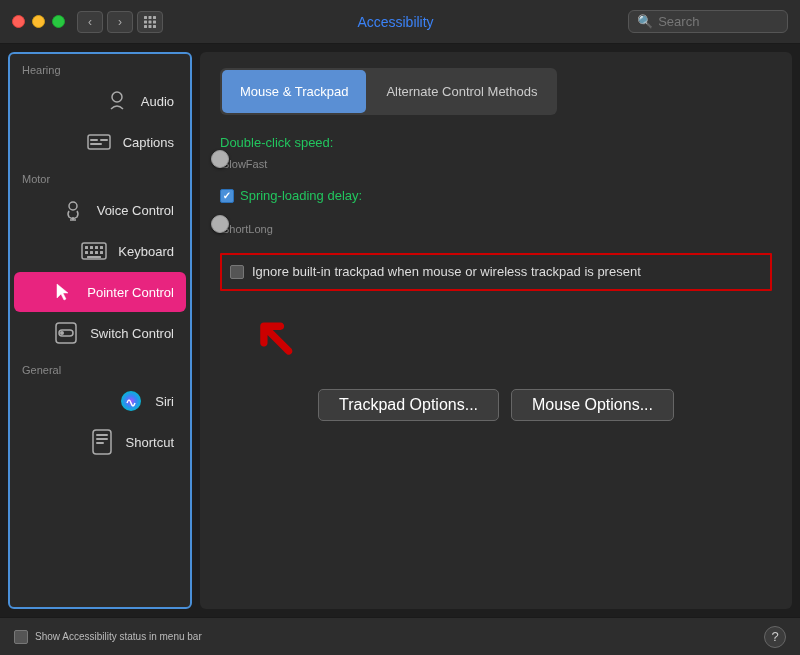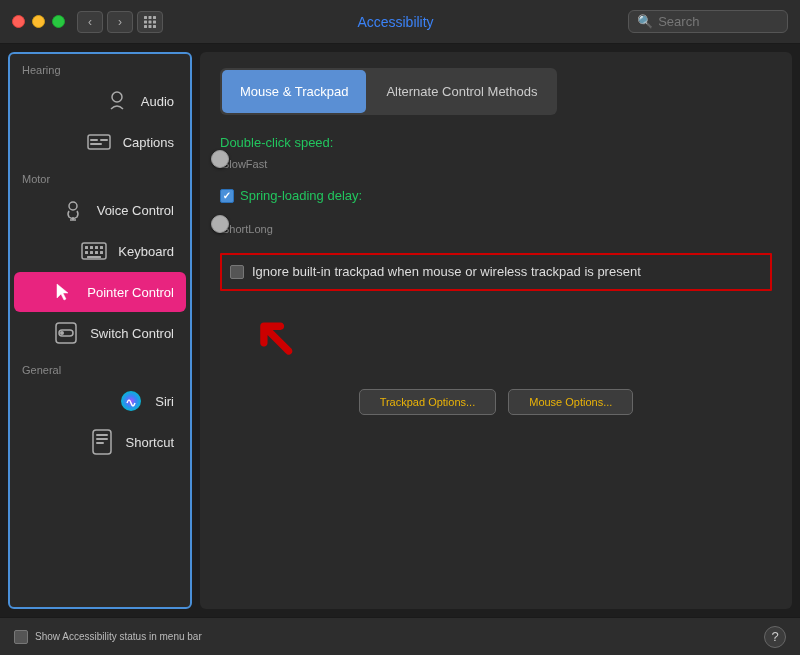--- a/index.html
+++ b/index.html
@@ -307,22 +307,22 @@
       display: flex;
       gap: 12px;
       justify-content: center;
       margin-top: 20px;
     }
 
     .action-btn {
       background: #3c3c3c;
       border: 1px solid #666;
       border-radius: 5px;
-      color: #eab308;
-      font-size: 11px;
+      color: #ffffff;
+      font-size: 16px;
       padding: 6px 20px;
       cursor: pointer;
     }
 
     
     .bottombar {
       background: #2d2d2d;
       border-top: 1px solid #1a1a1a;
       height: 38px;
       display: flex;

